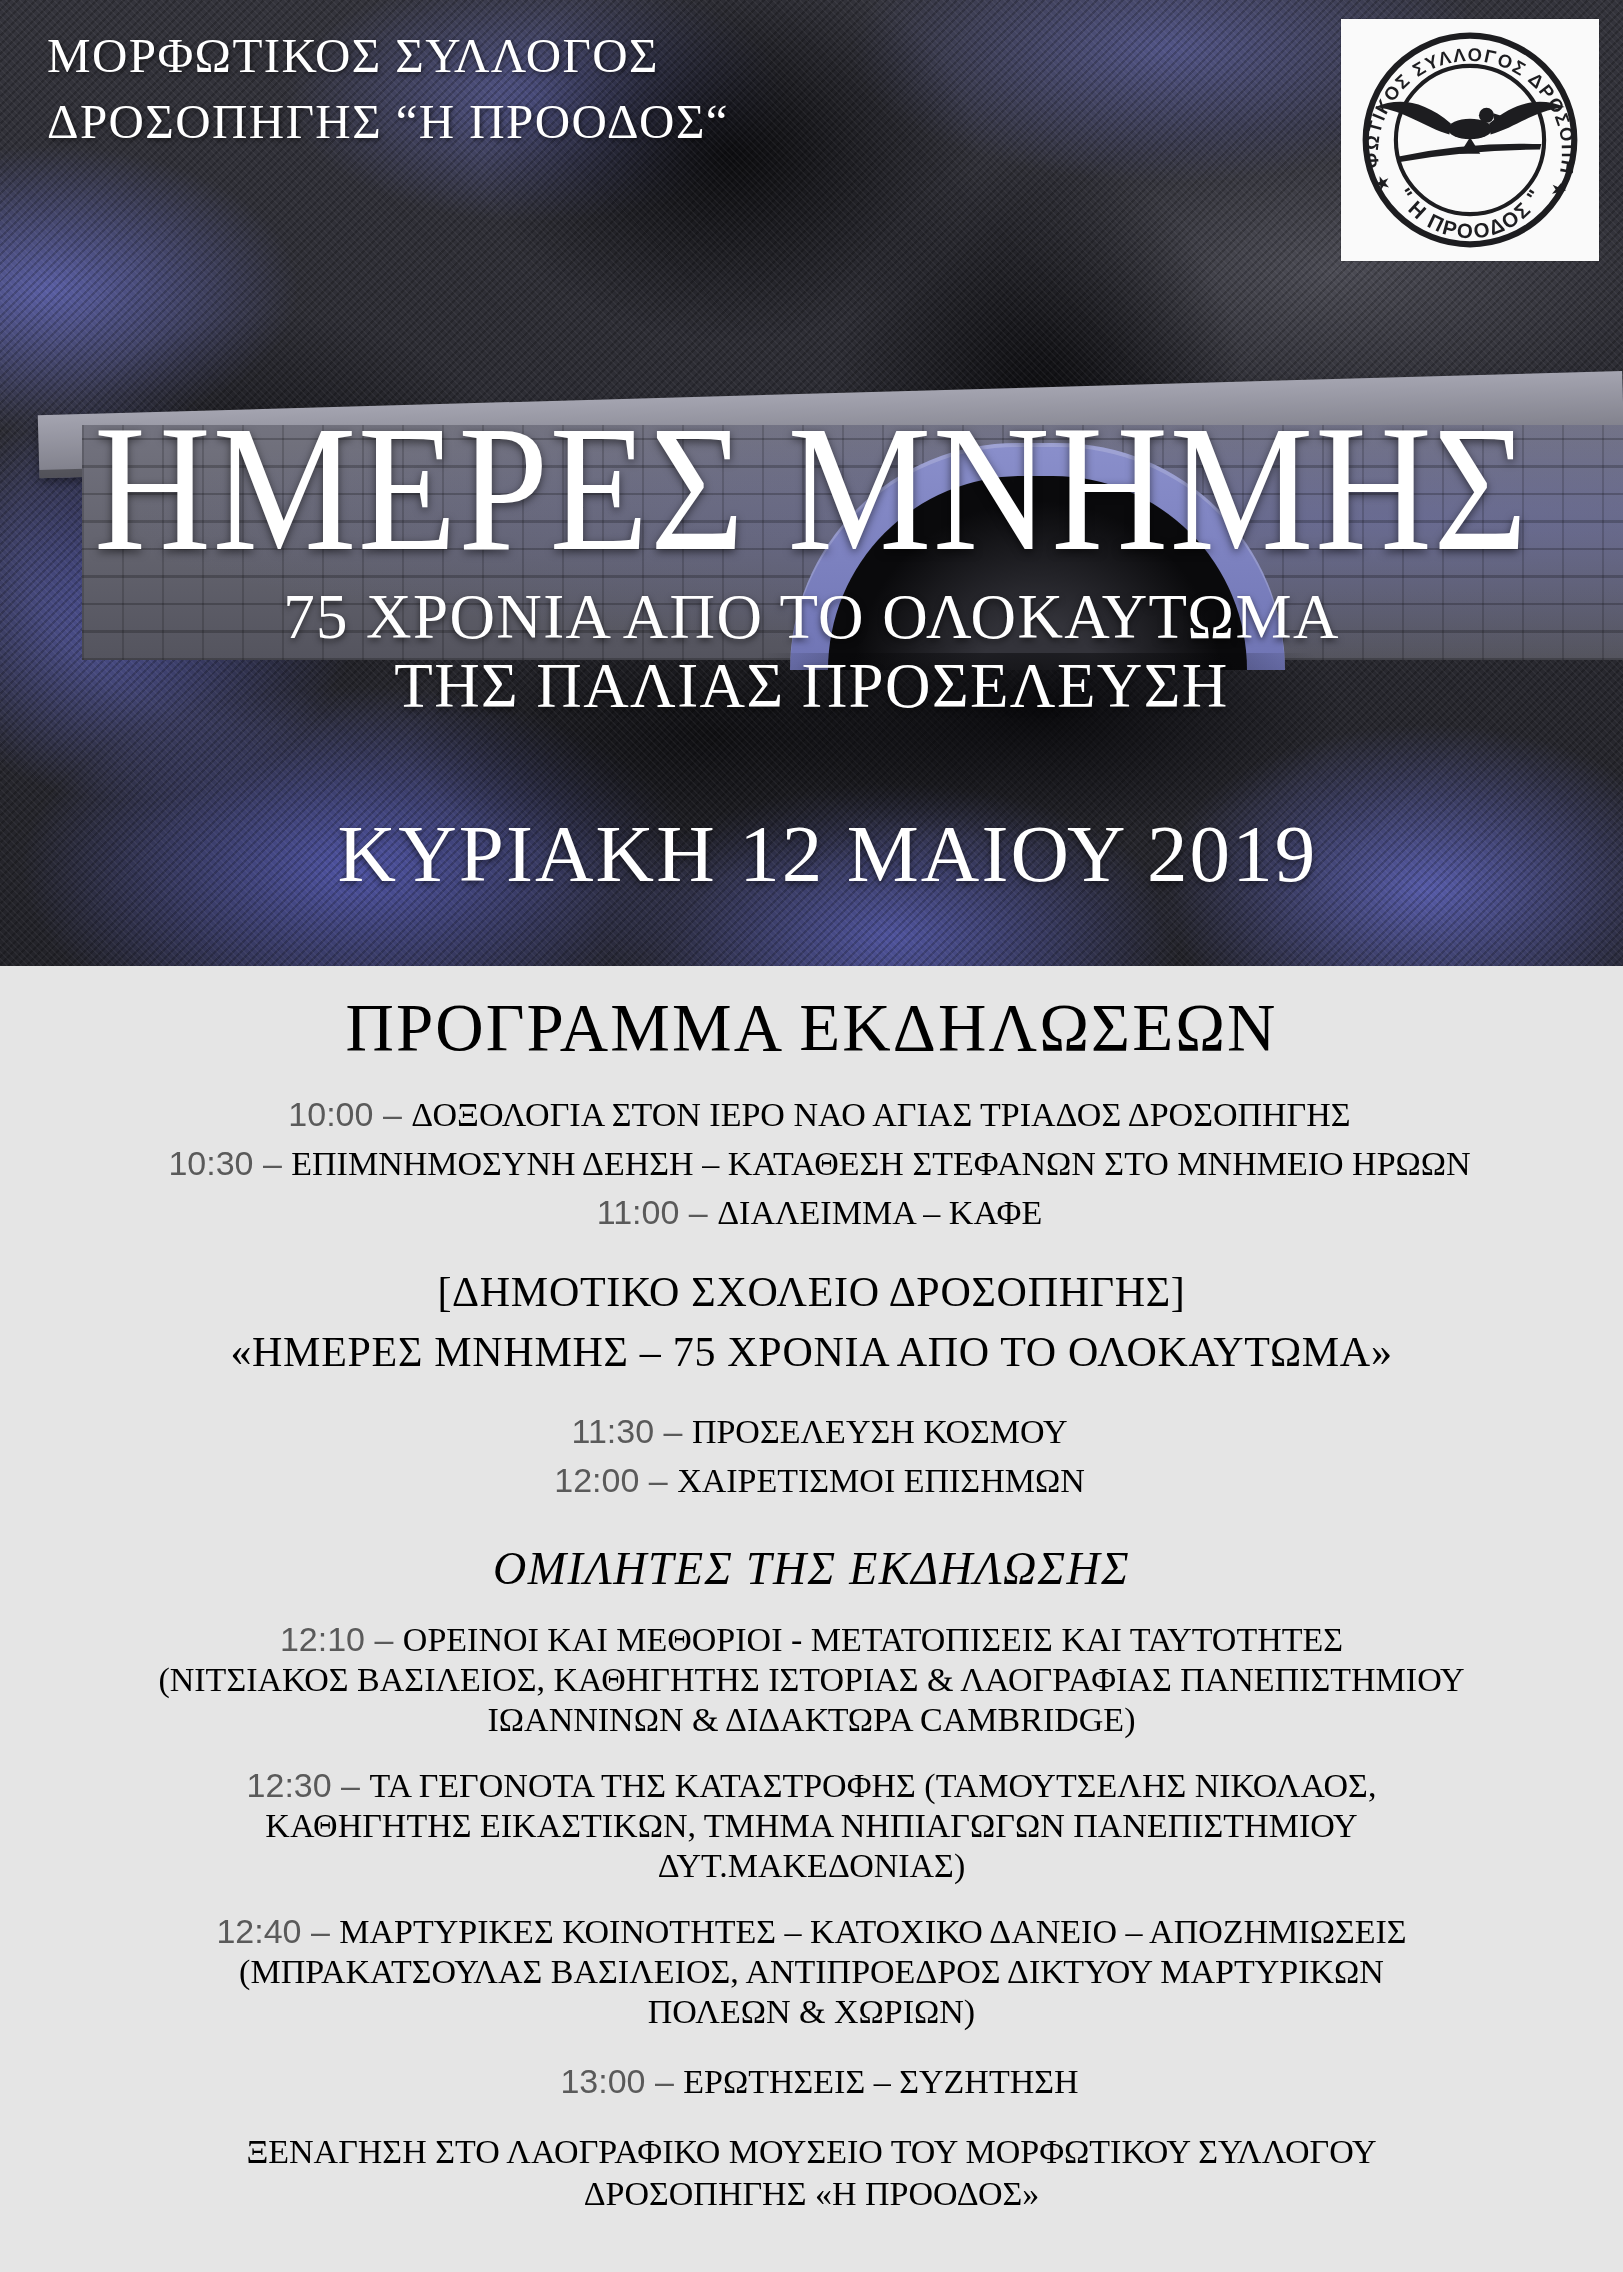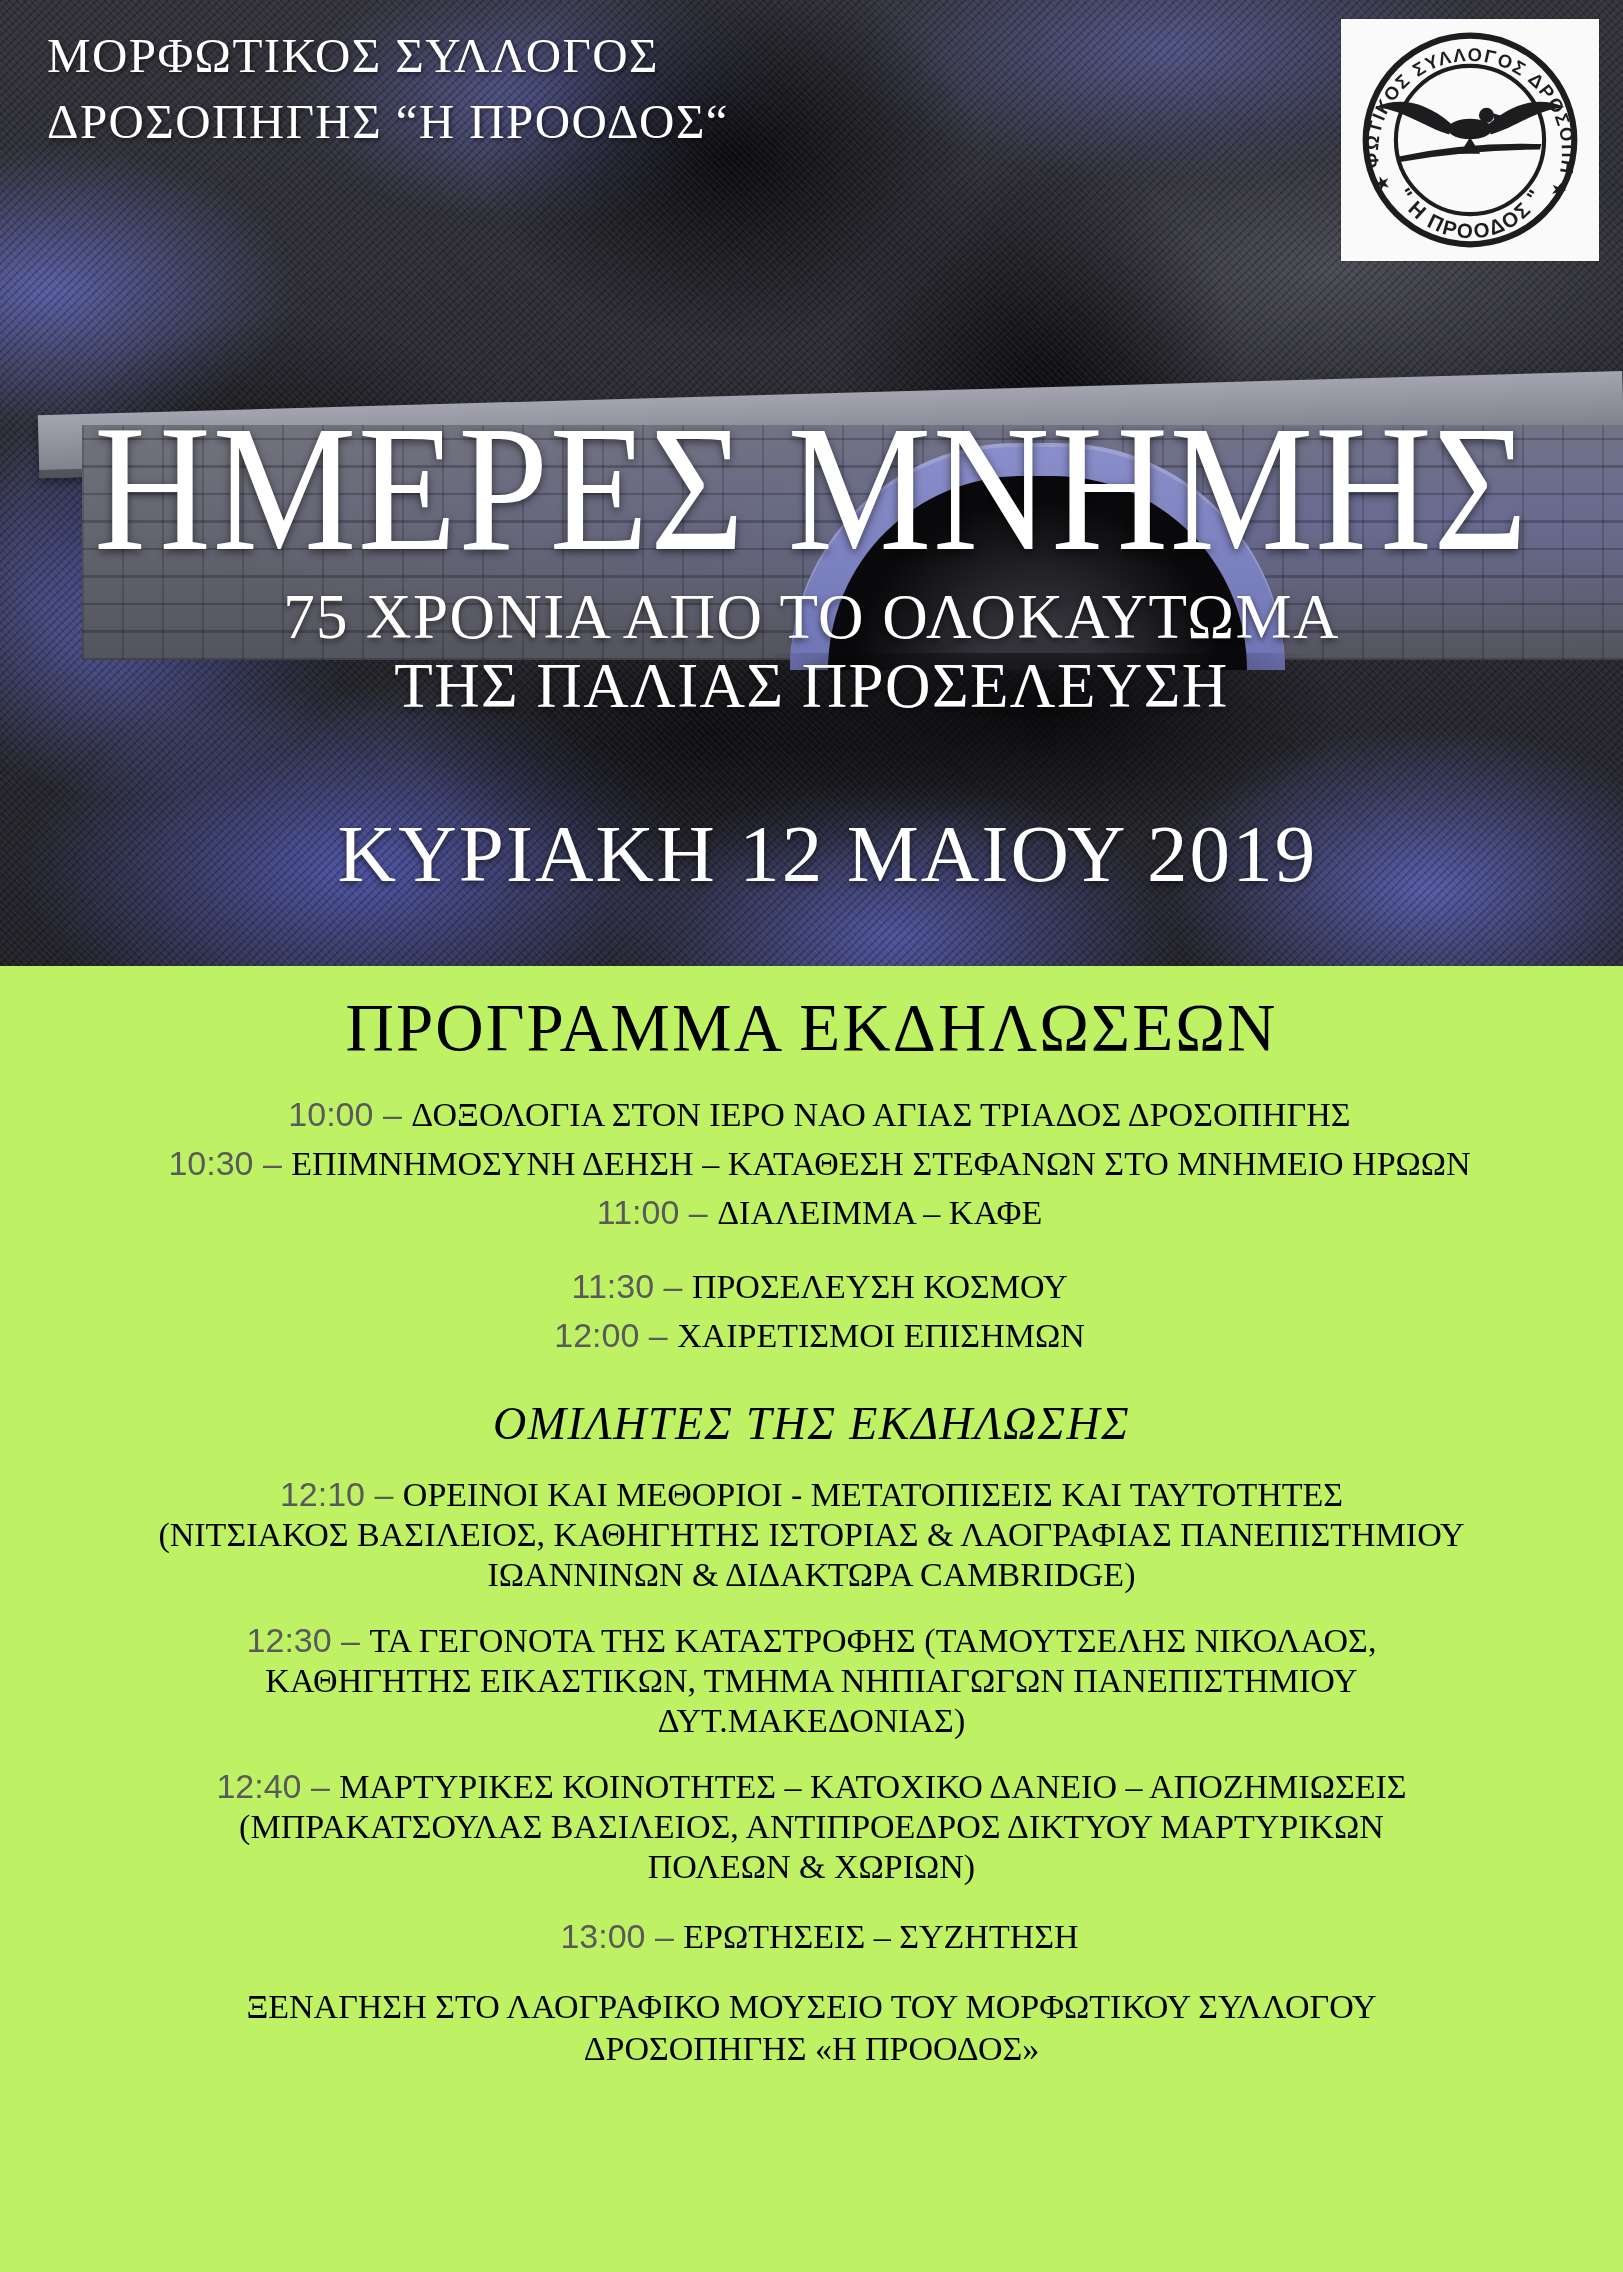--- a/index.html
+++ b/index.html
@@ -1,19 +1,19 @@
 <!DOCTYPE html>
 <html style="font-size:11px"><head>
 <meta charset="utf-8">
 <style>
   html,body{margin:0;padding:0;}
   .page{
     position:relative;
     width:1623px;height:2273px;
-    background:#bef264;
+    background:#e5e5e5;
     overflow:hidden;
     font-family:"Liberation Serif","DejaVu Serif",serif;
   }
 
   
   .hero{
     position:absolute;left:0;top:0;width:1623px;height:966px;
     overflow:hidden;
     background-color:#2b2b31;
     background-image:
@@ -176,20 +176,24 @@
   </div>
 
   <div class="program">
     <h1 class="p-heading">ΠΡΟΓΡΑΜΜΑ ΕΚΔΗΛΩΣΕΩΝ</h1>
     <div id="program-blocks">
         <div class="block schedule">
           <div class="line"><span class="time">10:00 – </span><span>ΔΟΞΟΛΟΓΙΑ ΣΤΟΝ ΙΕΡΟ ΝΑΟ ΑΓΙΑΣ ΤΡΙΑΔΟΣ ΔΡΟΣΟΠΗΓΗΣ</span></div>
           <div class="line"><span class="time">10:30 – </span><span>ΕΠΙΜΝΗΜΟΣΥΝΗ ΔΕΗΣΗ – ΚΑΤΑΘΕΣΗ ΣΤΕΦΑΝΩΝ ΣΤΟ ΜΝΗΜΕΙΟ ΗΡΩΩΝ</span></div>
           <div class="line"><span class="time">11:00 – </span><span>ΔΙΑΛΕΙΜΜΑ – ΚΑΦΕ</span></div>
         </div>
+        <div class="block venue">
+          <div class="line"><span>[ΔΗΜΟΤΙΚΟ ΣΧΟΛΕΙΟ ΔΡΟΣΟΠΗΓΗΣ]</span></div>
+          <div class="line"><span>«ΗΜΕΡΕΣ ΜΝΗΜΗΣ – 75 ΧΡΟΝΙΑ ΑΠΟ ΤΟ ΟΛΟΚΑΥΤΩΜΑ»</span></div>
+        </div>
         <div class="block schedule">
           <div class="line"><span class="time">11:30 – </span><span>ΠΡΟΣΕΛΕΥΣΗ ΚΟΣΜΟΥ</span></div>
           <div class="line"><span class="time">12:00 – </span><span>ΧΑΙΡΕΤΙΣΜΟΙ ΕΠΙΣΗΜΩΝ</span></div>
         </div>
         <div class="block heading2">
           <div class="line"><span>ΟΜΙΛΗΤΕΣ ΤΗΣ ΕΚΔΗΛΩΣΗΣ</span></div>
         </div>
         <div class="block talk">
           <div class="line"><span class="time">12:10 – </span><span>ΟΡΕΙΝΟΙ ΚΑΙ ΜΕΘΟΡΙΟΙ - ΜΕΤΑΤΟΠΙΣΕΙΣ ΚΑΙ ΤΑΥΤΟΤΗΤΕΣ</span></div>
           <div class="line"><span>(ΝΙΤΣΙΑΚΟΣ ΒΑΣΙΛΕΙΟΣ, ΚΑΘΗΓΗΤΗΣ ΙΣΤΟΡΙΑΣ &amp; ΛΑΟΓΡΑΦΙΑΣ ΠΑΝΕΠΙΣΤΗΜΙΟΥ</span></div>

